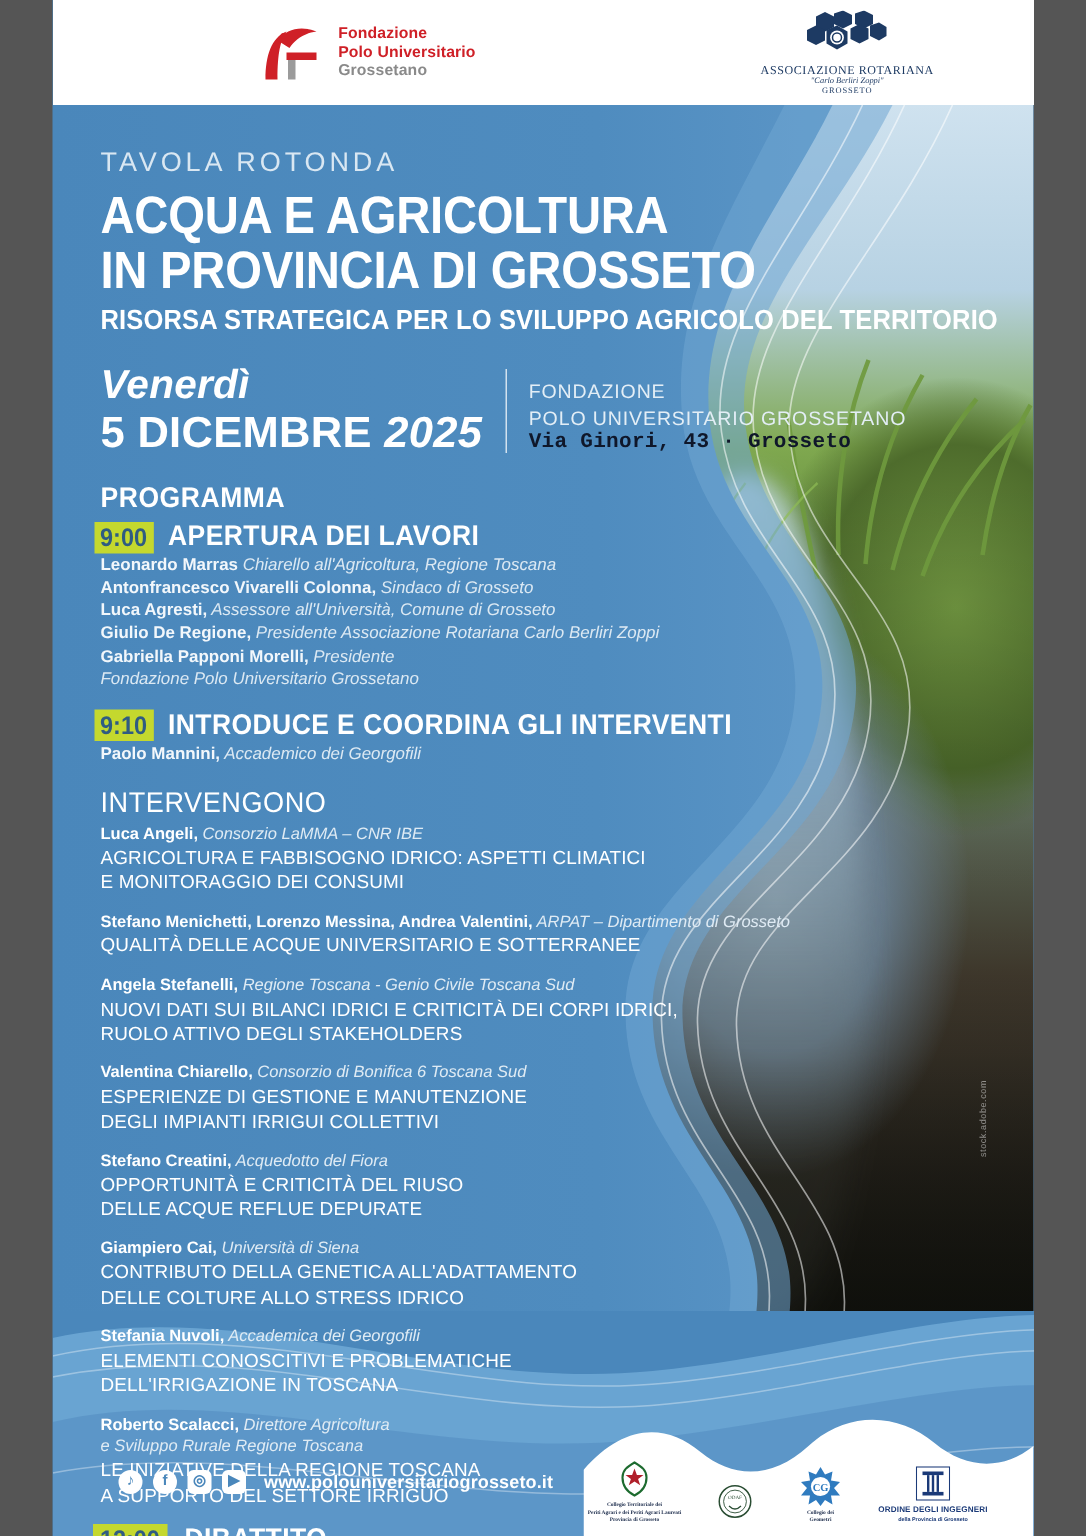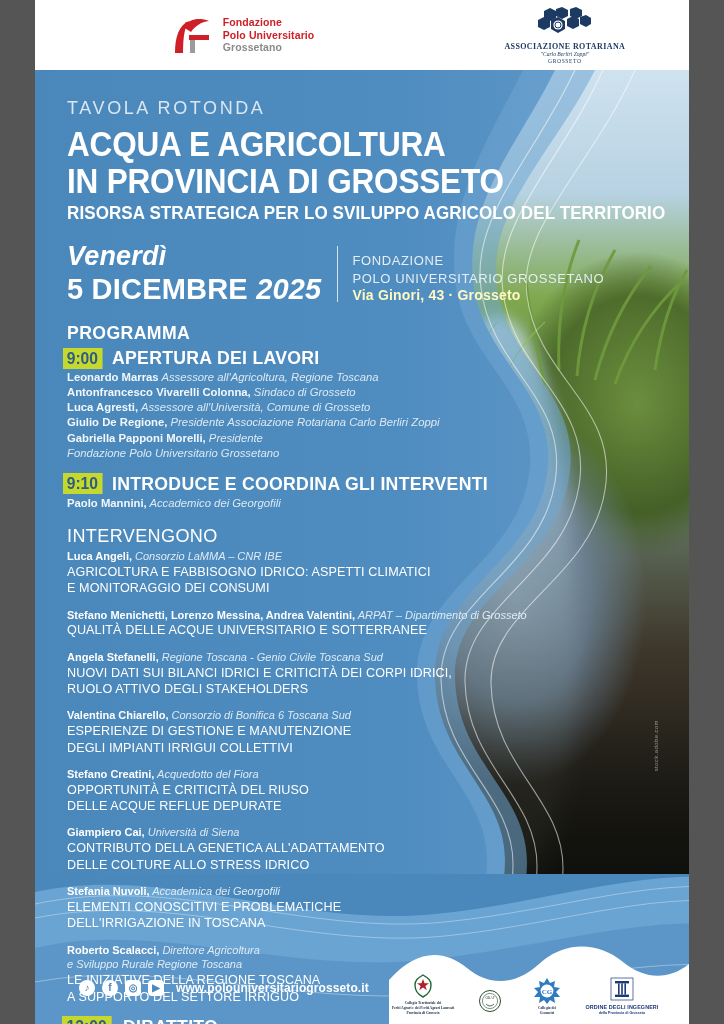--- a/index.html
+++ b/index.html
@@ -22,21 +22,21 @@
   }
   .logo-fpug { display:flex; align-items:center; gap:8px; }
   .logo-fpug .mark { width:46px; height:40px; position:relative; }
   .logo-fpug .mark svg { display:block; }
   .logo-fpug .words { line-height:1.18; }
   .logo-fpug .words div { font-size:10.5px; color:#cf2027; font-weight:600; letter-spacing:.1px; }
   .logo-fpug .words div:nth-child(3){ color:#8a8a8a; }
 
   .logo-rot { text-align:center; }
   .logo-rot .mark { height:34px; display:flex; align-items:center; justify-content:center; }
-  .logo-rot .l1 { font-family:"Liberation Serif", serif; font-size:8px; font-weight:700;
+  .logo-rot .l1 { font-family:"Liberation Serif", serif; font-size:8px; font-weight:400;
                   letter-spacing:.4px; color:#1d3a63; margin-top:2px; }
   .logo-rot .l2 { font-family:"Liberation Serif", serif; font-size:5.6px; font-style:italic;
                   color:#1d3a63; }
   .logo-rot .l3 { font-family:"Liberation Serif", serif; font-size:5.6px; letter-spacing:.6px;
                   color:#1d3a63; margin-top:1px; }
 
   
   .photo {
     position:absolute; right:0; top:70px; width:430px; height:880px; z-index:5;
     background:
@@ -117,21 +117,21 @@
   .dateblock .daynum .yr { font-style:italic; font-weight:700; }
   .dateblock .sep {
     width:1px; background:rgba(255,255,255,.75); align-self:stretch;
     margin:4px 14px 4px 16px;
   }
   .dateblock .right { padding-bottom:3px; }
   .dateblock .right .v1, .dateblock .right .v2 {
     font-size:13px; letter-spacing:.6px; color:#e3eef6; line-height:1.35;
   }
   .dateblock .right .v3 {
-    font-size:14px; font-weight:700; color:#fef9c3; letter-spacing:.2px; margin-top:0;
+    font-size:14px; font-weight:700; color:#0f172a; letter-spacing:.2px; margin-top:0;font-family:Liberation Mono, monospace;
   }
 
   .prog-head {
     margin:16px 0 3px 32px; font-family:"Liberation Sans Narrow","Liberation Sans",sans-serif;
     font-weight:700; font-size:19px; letter-spacing:.4px; transform:scaleX(.93);
     transform-origin:left center;
   }
 
   .slot { margin-left:32px; }
   .slot-head {
@@ -367,21 +367,21 @@
     </div>
 
     <div class="prog-head">PROGRAMMA</div>
 
     <div class="slot">
       <div class="slot-head">
         <span class="time">9:00</span>
         <span class="lbl">APERTURA DEI LAVORI</span>
       </div>
       <div id="opening-people">
-          <div class="person"><b>Leonardo Marras</b><i> Assessore all'Agricoltura, Regione Toscana</i></div>
+          <div class="person"><b>Leonardo Marras</b><i> Chiarello all'Agricoltura, Regione Toscana</i></div>
           <div class="person"><b>Antonfrancesco Vivarelli Colonna,</b><i> Sindaco di Grosseto</i></div>
           <div class="person"><b>Luca Agresti,</b><i> Assessore all'Università, Comune di Grosseto</i></div>
           <div class="person"><b>Giulio De Regione,</b><i> Presidente Associazione Rotariana Carlo Berliri Zoppi</i></div>
           <div class="person"><b>Gabriella Papponi Morelli,</b><i> Presidente</i></div>
           <div class="person"><b></b><i>Fondazione Polo Universitario Grossetano</i></div>
         </div>
     </div>
 
     <div class="slot" style="margin-top:12px;">
       <div class="slot-head">

